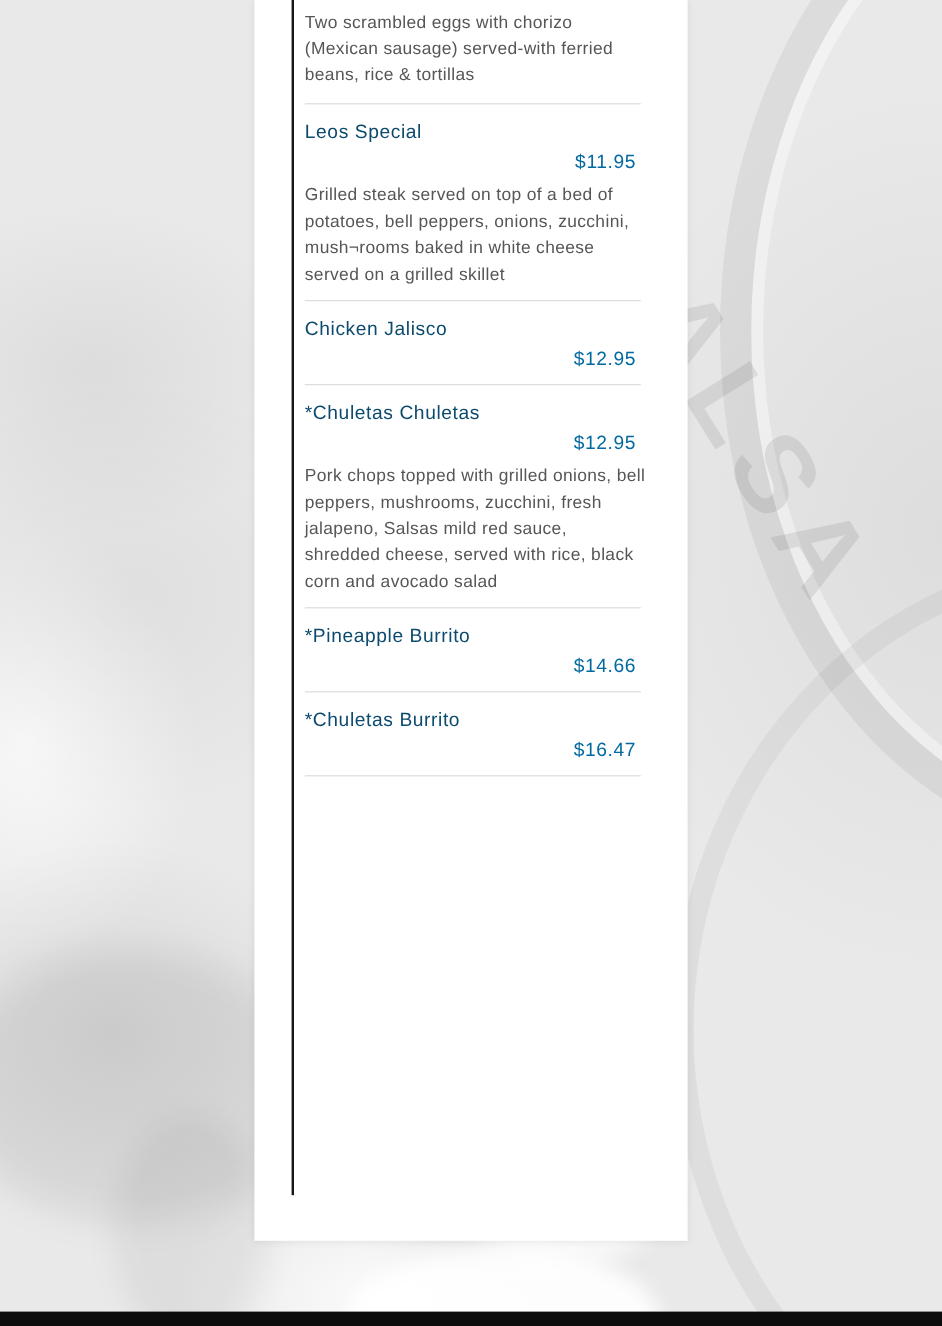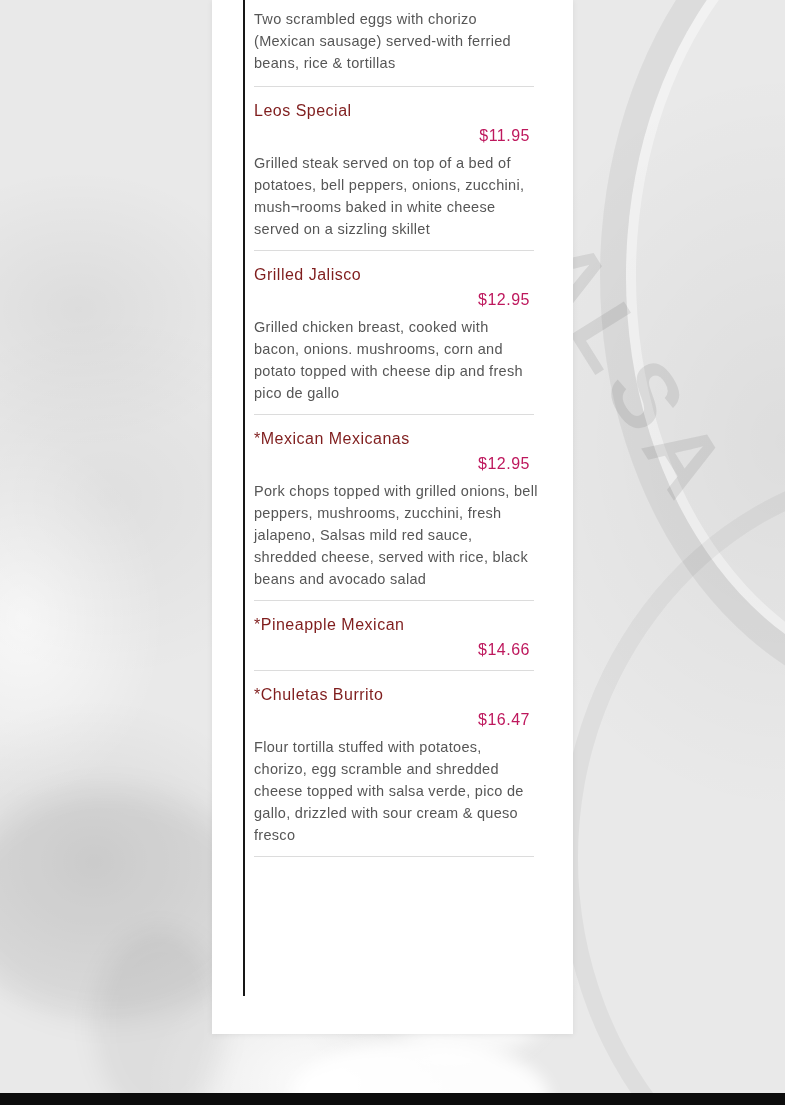--- a/index.html
+++ b/index.html
@@ -100,29 +100,29 @@
     width: 284px;
   }
   .menu-item { padding: 14px 0 10px; }
   .menu-item.partial { padding: 8px 0 12px; }
   .item-name {
     margin: 0;
     font-size: 16px;
     line-height: 20px;
     font-weight: 400;
     letter-spacing: 0.5px;
-    color: #7f1d1d;
+    color: #0c4a6e;
   }
   .item-price {
     margin-top: 5px;
     padding-right: 8px;
     font-size: 16px;
     line-height: 20px;
     letter-spacing: 0.5px;
-    color: #be185d;
+    color: #0369a1;
     text-align: right;
   }
   .item-desc {
     margin: 6px 0 0;
     font-size: 14.5px;
     line-height: 22px;
     letter-spacing: 0.3px;
     color: #565656;
   }
   .menu-item.partial .item-desc { margin-top: 0; }
@@ -158,48 +158,46 @@
     <div class="menu-inner">
 
       <div class="menu-item partial">
         <p class="item-desc">Two scrambled eggs with chorizo (Mexican sausage) served-with ferried beans, rice &amp; tortillas</p>
       </div>
       <div class="divider"></div>
 
       <div class="menu-item">
         <h3 class="item-name">Leos Special</h3>
         <div class="item-price">$11.95</div>
-        <p class="item-desc">Grilled steak served on top of a bed of potatoes, bell peppers, onions, zucchini, mush¬rooms baked in white cheese served on a sizzling skillet</p>
-      </div>
-      <div class="divider"></div>
-
-      <div class="menu-item">
-        <h3 class="item-name">Grilled Jalisco</h3>
+        <p class="item-desc">Grilled steak served on top of a bed of potatoes, bell peppers, onions, zucchini, mush¬rooms baked in white cheese served on a grilled skillet</p>
+      </div>
+      <div class="divider"></div>
+
+      <div class="menu-item">
+        <h3 class="item-name">Chicken Jalisco</h3>
         <div class="item-price">$12.95</div>
-        <p class="item-desc">Grilled chicken breast, cooked with bacon, onions. mushrooms, corn and potato topped with cheese dip and fresh pico de gallo</p>
-      </div>
-      <div class="divider"></div>
-
-      <div class="menu-item">
-        <h3 class="item-name">*Mexican Mexicanas</h3>
+      </div>
+      <div class="divider"></div>
+
+      <div class="menu-item">
+        <h3 class="item-name">*Chuletas Chuletas</h3>
         <div class="item-price">$12.95</div>
-        <p class="item-desc">Pork chops topped with grilled onions, bell peppers, mushrooms, zucchini, fresh jalapeno, Salsas mild red sauce, shredded cheese, served with rice, black beans and avocado salad</p>
-      </div>
-      <div class="divider"></div>
-
-      <div class="menu-item">
-        <h3 class="item-name">*Pineapple Mexican</h3>
+        <p class="item-desc">Pork chops topped with grilled onions, bell peppers, mushrooms, zucchini, fresh jalapeno, Salsas mild red sauce, shredded cheese, served with rice, black corn and avocado salad</p>
+      </div>
+      <div class="divider"></div>
+
+      <div class="menu-item">
+        <h3 class="item-name">*Pineapple Burrito</h3>
         <div class="item-price">$14.66</div>
       </div>
       <div class="divider"></div>
 
       <div class="menu-item">
         <h3 class="item-name">*Chuletas Burrito</h3>
         <div class="item-price">$16.47</div>
-        <p class="item-desc">Flour tortilla stuffed with potatoes, chorizo, egg scramble and shredded cheese topped with salsa verde, pico de gallo, drizzled with sour cream &amp; queso fresco</p>
       </div>
       <div class="divider"></div>
 
     </div>
   </div>
 
   <div class="footer-bar"></div>
 
 </div>
 

